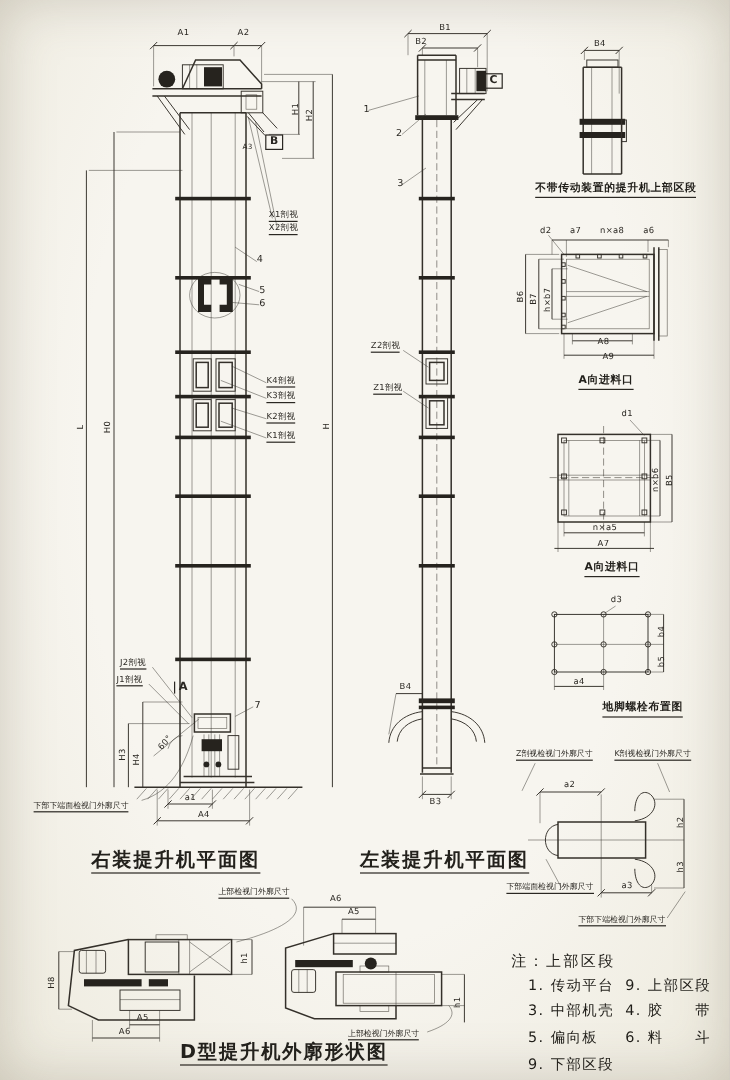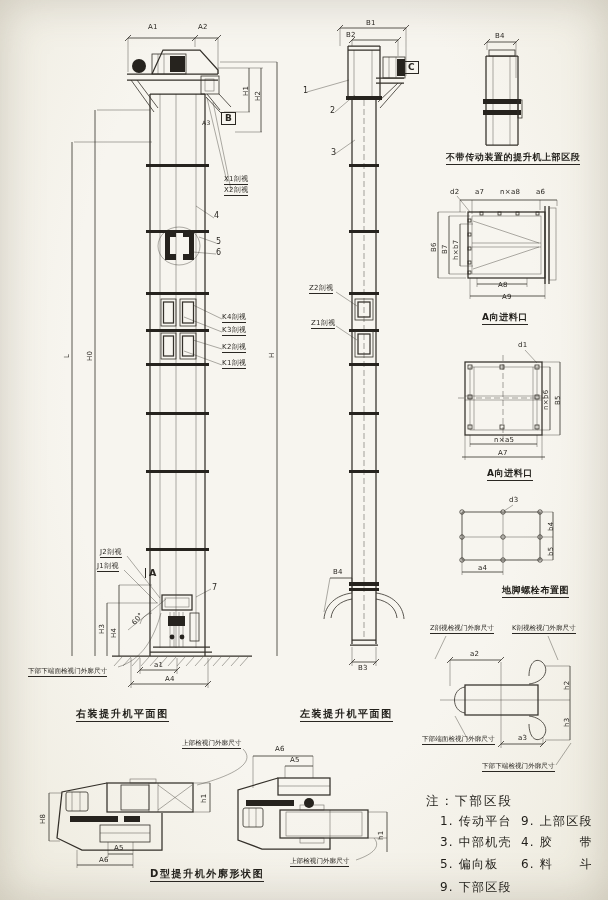--- a/index.html
+++ b/index.html
@@ -10,21 +10,21 @@
   svg.lw{position:absolute;left:0;top:0;}
   .lw path,.lw rect,.lw ellipse,.lw circle{stroke:#34302a;fill:none;stroke-width:.8;}
   .lw .m{stroke-width:1.25;}
   .lw .t{stroke-width:.55;opacity:.72;}
   .lw .d{fill:#26231e;stroke:none;}
   .lw .dash{stroke-dasharray:6 3;stroke-width:.55;opacity:.8;}
   .lbl{position:absolute;font-size:7px;line-height:1;color:#2a2722;white-space:nowrap;letter-spacing:.3px;}
   .v{transform:rotate(-90deg);transform-origin:0 0;}
   .u{border-bottom:1px solid #2a2722;padding-bottom:1px;}
   .cjk{font-size:6.6px;letter-spacing:0;text-align:right;}
-  .cap{font-size:10px;font-weight:bold;letter-spacing:1.6px;color:#23211c;
+  .cap{font-size:16px;font-weight:bold;letter-spacing:1.6px;color:#23211c;
     border-bottom:1.6px solid #2a2722;padding-bottom:2px;}
   .cap2{font-size:9px;letter-spacing:.6px;}
   .boxed{border:1px solid #2a2722;padding:1px 3px;font-size:9px;font-weight:bold;}
   .amark{border-left:1.3px solid #2a2722;padding-left:3px;font-size:9.5px;font-weight:bold;}
   .num{font-size:8px;}
   .note-title{position:absolute;font-size:12.5px;letter-spacing:2px;color:#1f1d18;}
   .note-item{position:absolute;font-size:12px;letter-spacing:1.2px;color:#1f1d18;}
 </style>
 </head>
 <body>
@@ -358,21 +358,21 @@
 <span class="lbl v" style="left:40px;top:824px">H8</span>
 <span class="lbl" style="left:114px;top:845px">A5</span>
 <span class="lbl" style="left:99px;top:857px">A6</span>
 <span class="lbl" style="left:275px;top:746px">A6</span>
 <span class="lbl" style="left:290px;top:757px">A5</span>
 <span class="lbl v" style="left:378px;top:840px">h1</span>
 <span class="lbl cjk u" style="left:290px;top:858px">上部检视门外廓尺寸</span>
 <span class="lbl cap" style="left:150px;top:869px">D型提升机外廓形状图</span>
 
 <div>
-  <span class="note-title" style="left:426px;top:793px">注：下部区段</span>
+  <span class="note-title" style="left:426px;top:793px">注：上部区段</span>
   <span class="note-item" style="left:440px;top:813px">1. 传动平台</span>
   <span class="note-item" style="left:521px;top:813px">9. 上部区段</span>
   <span class="note-item" style="left:440px;top:834px">3. 中部机壳</span>
   <span class="note-item" style="left:521px;top:834px">4. 胶　　带</span>
   <span class="note-item" style="left:440px;top:856px">5. 偏向板</span>
   <span class="note-item" style="left:521px;top:856px">6. 料　　斗</span>
   <span class="note-item" style="left:440px;top:879px">9. 下部区段</span>
 </div>
 
 </div>

